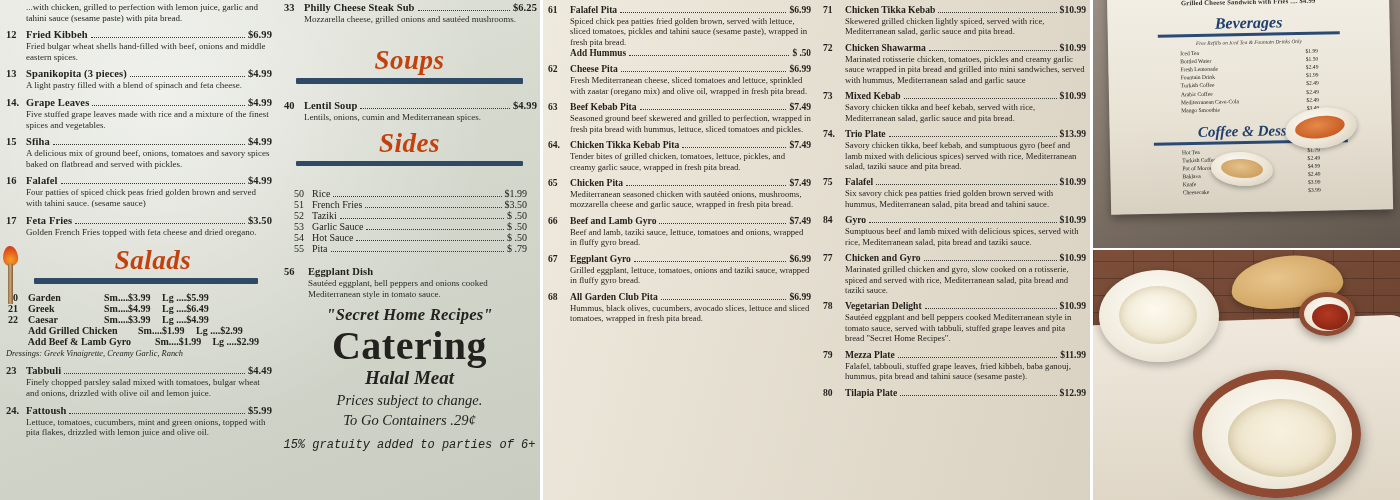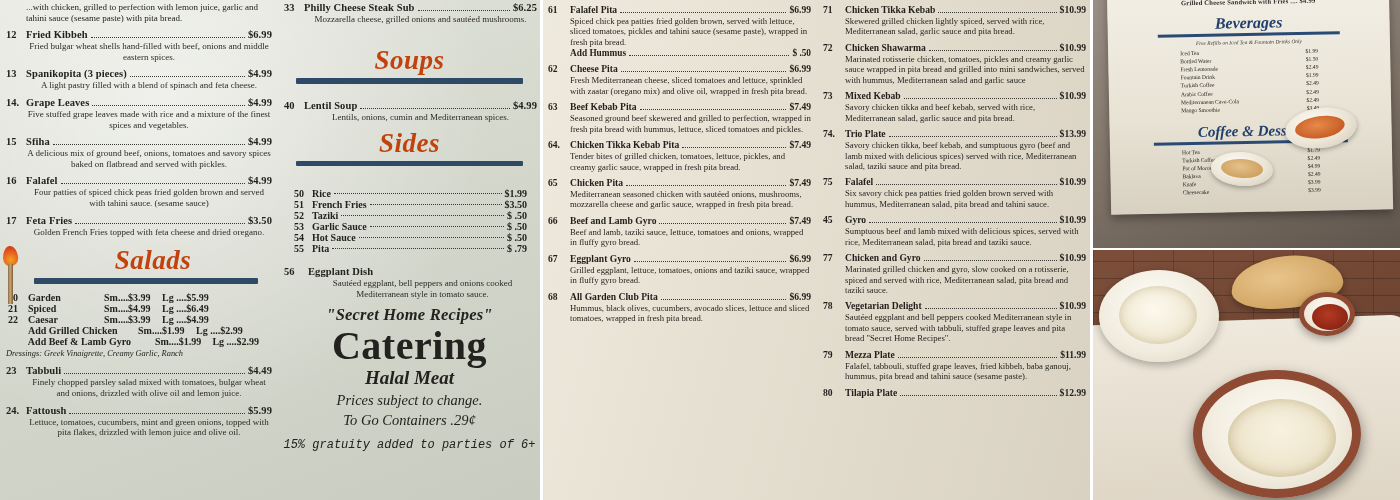--- a/index.html
+++ b/index.html
@@ -45,21 +45,20 @@
     position: relative;
     padding: 2px 6px 0 4px;
   }
   .pl-col.a { width: 278px; }
   .pl-col.b { width: 265px; }
 
   .item {
     position: relative;
     margin-bottom: 6px;
     padding-left: 22px;
-    text-align: center;
   }
   .item .num {
     position: absolute;
     left: 2px; top: 0;
     font-size: 10.5px;
     font-weight: 700;
   }
   .item .hdr {
     display: flex;
     align-items: baseline;
@@ -97,23 +96,23 @@
     height: 6px;
     background: #2e4a66;
     margin: 2px 14px 8px 14px;
     border-radius: 1px;
   }
   .rule.thin { height: 5px; }
 
   .simple-list { padding-left: 4px; }
   .simple-row {
     display: flex;
-    align-items: flex-start;
+    align-items: flex-end;
     font-size: 10px;
-    font-weight: 700;
+    font-weight: 400;
     white-space: nowrap;
   }
   .simple-row .n { width: 18px; }
   .simple-row .nm { flex: 0 0 auto; }
   .simple-row .dots {
     flex: 1 1 auto;
     border-bottom: 1px dotted #3a3833;
     margin: 0 3px 2px 3px;
     height: 6px;
   }
@@ -502,21 +501,21 @@
 
         <div class="simple-list">
           <div class="salad-row">
               <span class="n">20</span>
               <span class="nm">Garden</span>
               <span class="sm">Sm....$3.99</span>
               <span class="lg">Lg ....$5.99</span>
             </div>
           <div class="salad-row">
               <span class="n">21</span>
-              <span class="nm">Spiced</span>
+              <span class="nm">Greek</span>
               <span class="sm">Sm....$4.99</span>
               <span class="lg">Lg ....$6.49</span>
             </div>
           <div class="salad-row">
               <span class="n">22</span>
               <span class="nm">Caesar</span>
               <span class="sm">Sm....$3.99</span>
               <span class="lg">Lg ....$4.99</span>
             </div>
           <div class="salad-row">
@@ -772,21 +771,21 @@
         <div class="citem">
           <span class="num">75</span>
           <div class="hdr">
               <span>Falafel</span>
               <span class="dots"></span>
               <span>$10.99</span>
             </div>
           <div class="desc">Six savory chick pea patties fried golden brown served with hummus, Mediterranean salad, pita bread and tahini sauce.</div>
         </div>
         <div class="citem">
-          <span class="num">45</span>
+          <span class="num">84</span>
           <div class="hdr">
               <span>Gyro</span>
               <span class="dots"></span>
               <span>$10.99</span>
             </div>
           <div class="desc">Sumptuous beef and lamb mixed with delicious spices, served with rice, Mediterranean salad, pita bread and taziki sauce.</div>
         </div>
         <div class="citem">
           <span class="num">77</span>
           <div class="hdr">

